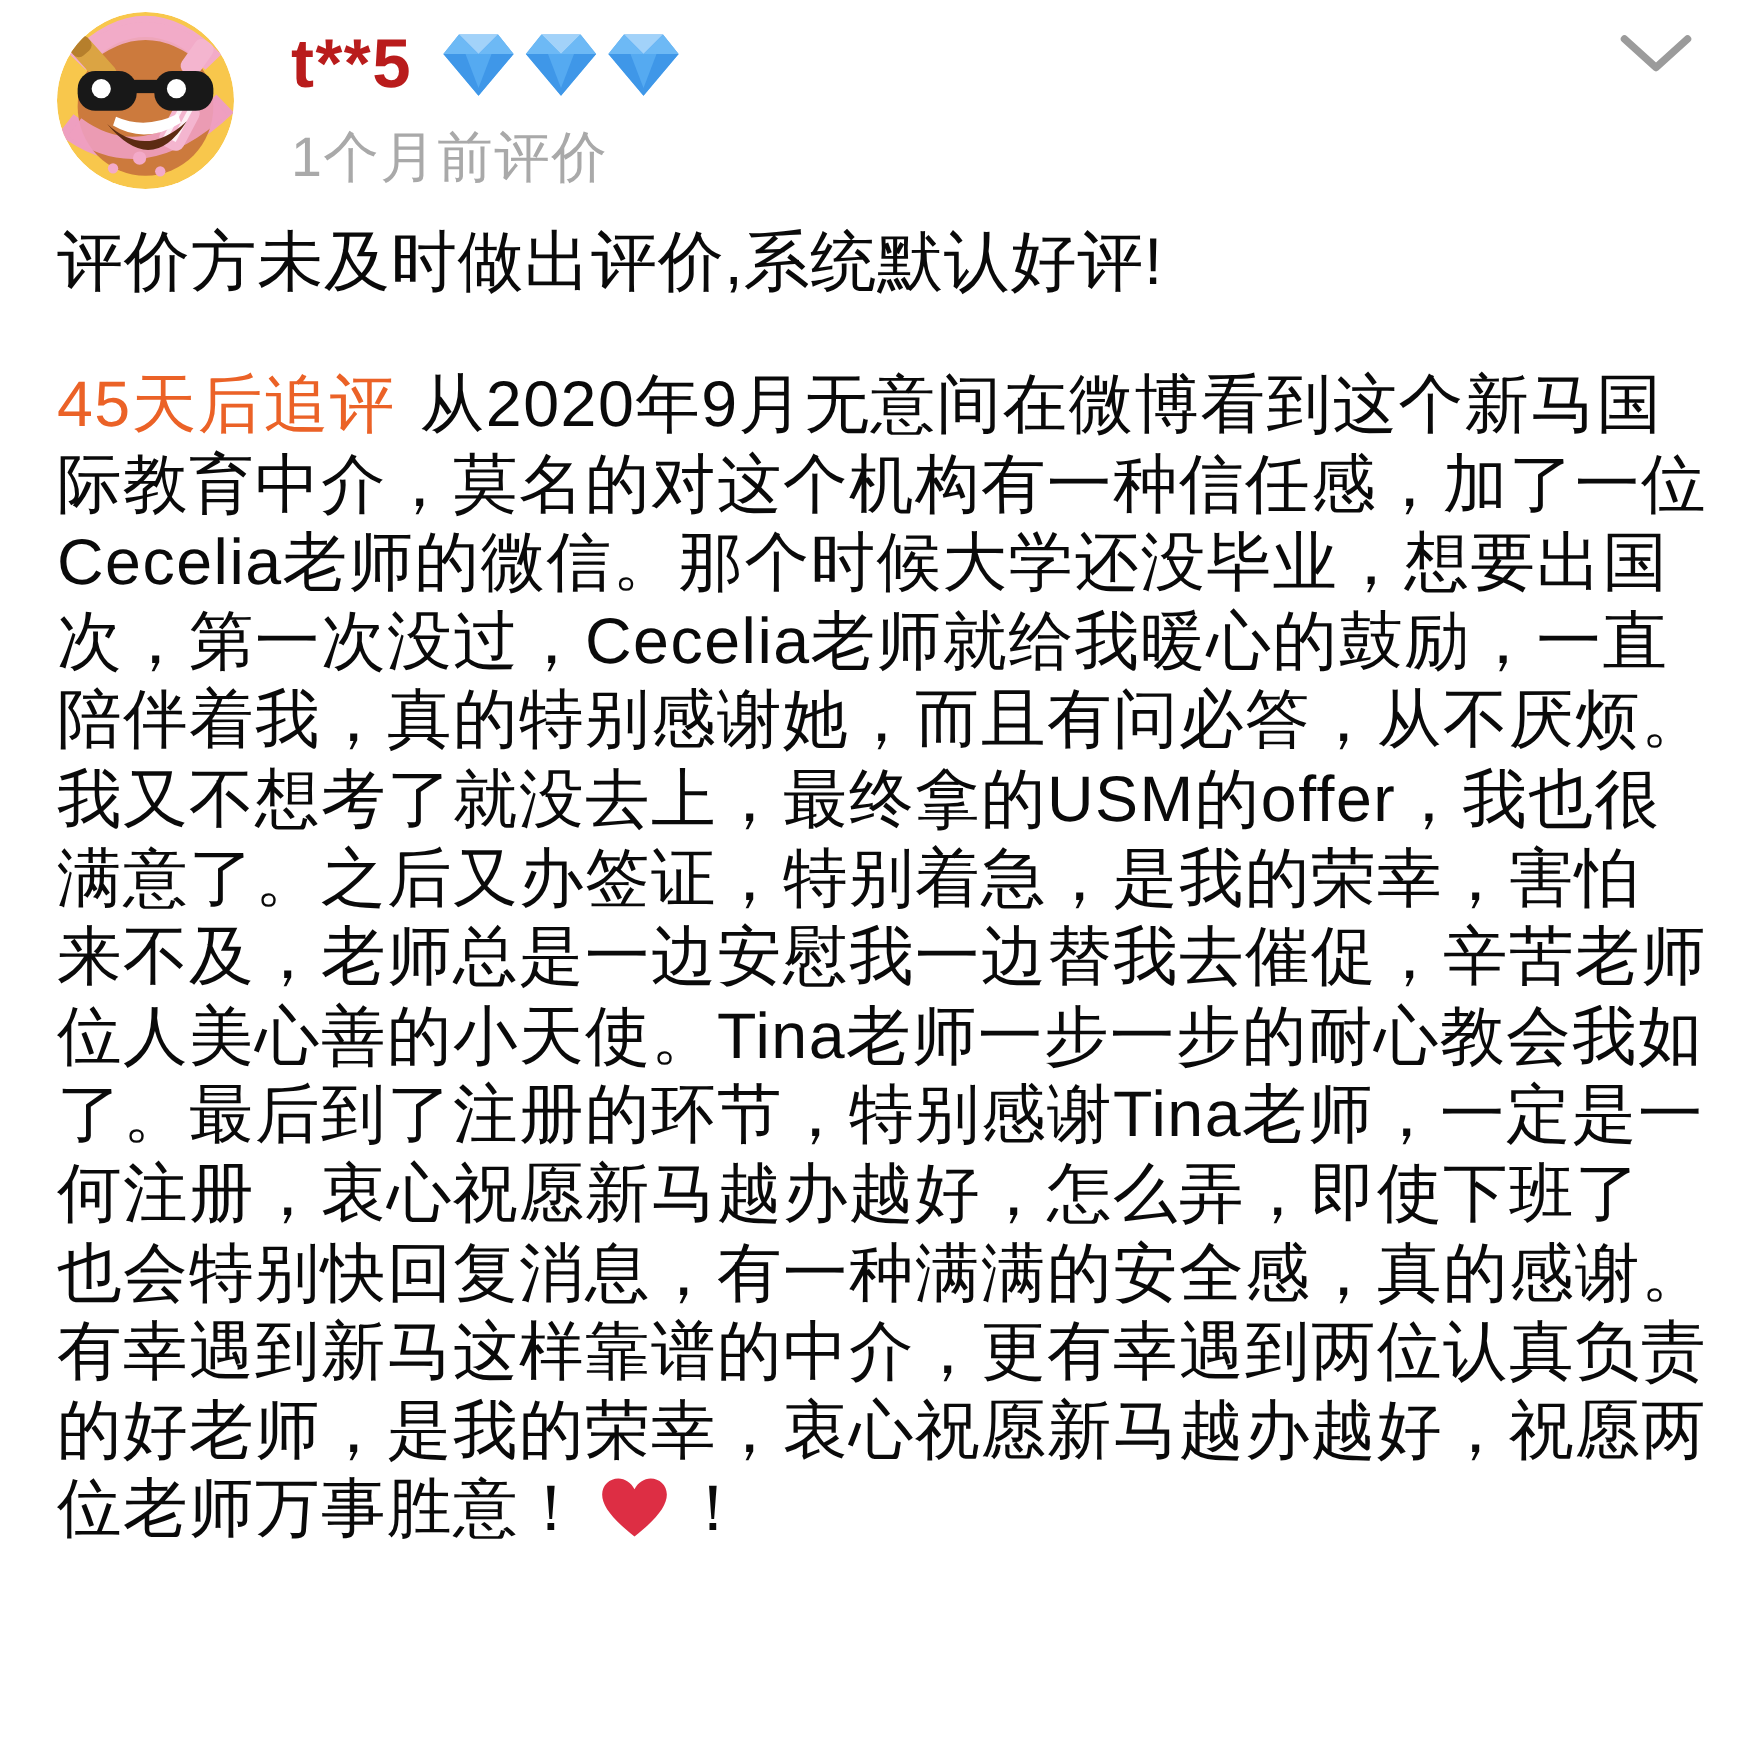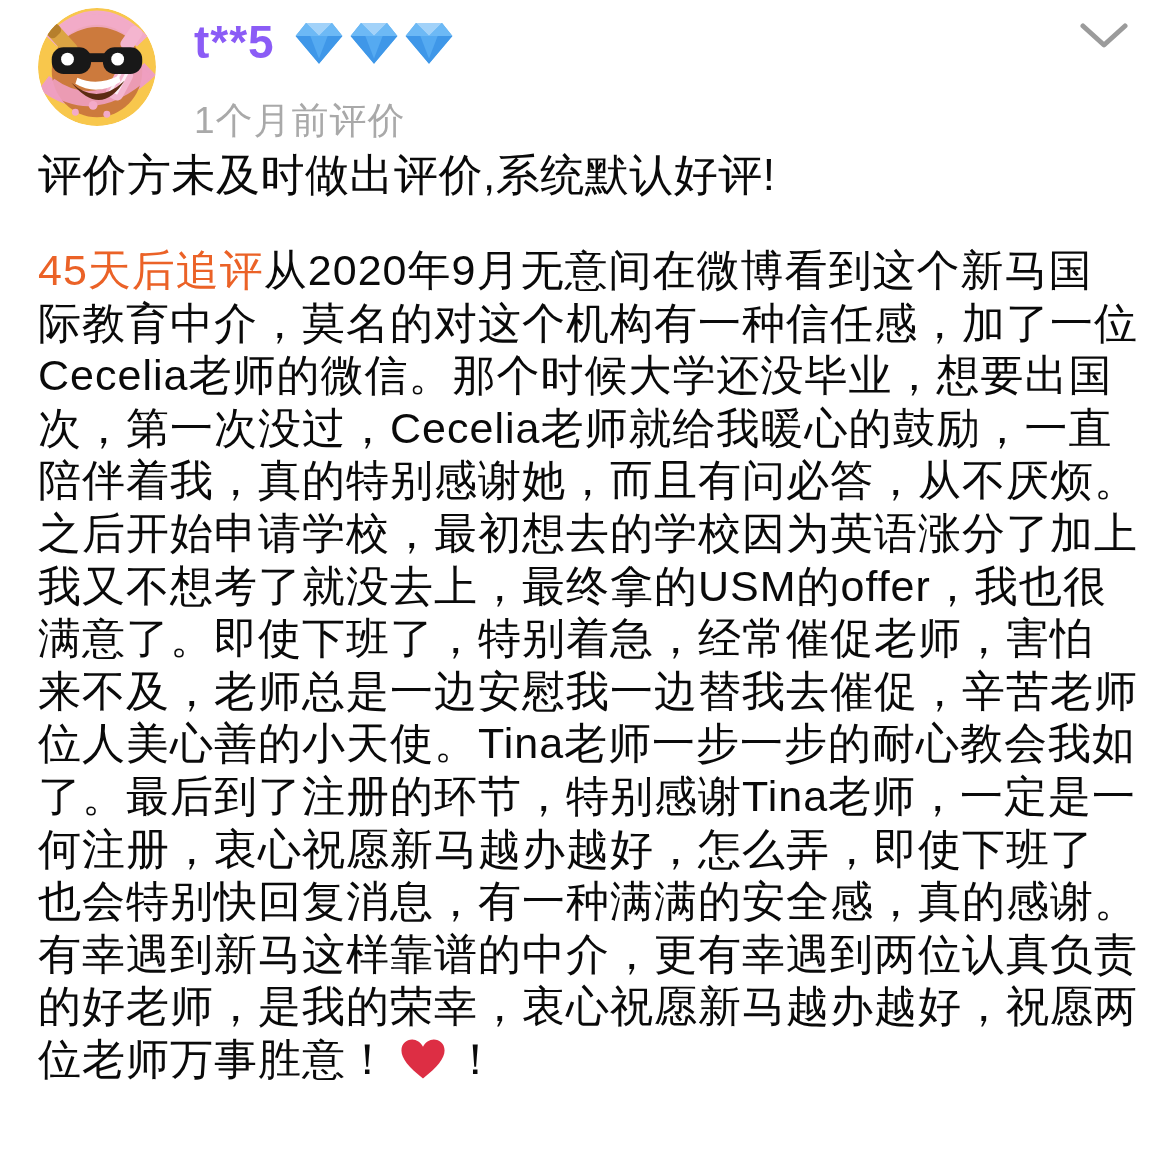--- a/index.html
+++ b/index.html
@@ -6,30 +6,30 @@
   body{
     width:1170px;height:1170px;background:#ffffff;overflow:hidden;
     font-family:"Liberation Sans", sans-serif;color:#0a0a0a;
   }
   .page{position:relative;padding:0 38px;}
   
   .header{position:relative;height:126px;padding-top:8px;}
   .avatar{position:absolute;left:0;top:8px;width:118px;height:118px;border-radius:50%;overflow:hidden;}
   .head-right{margin-left:156px;padding-top:10px;}
   .name-row{display:flex;align-items:center;}
-  .username{font-size:46px;font-weight:700;color:#8b5cf6;letter-spacing:1px;line-height:48px;}
+  .username{font-size:46px;font-weight:700;color:#b91c1c;letter-spacing:1px;line-height:48px;}
   .diamonds{display:flex;align-items:center;gap:3px;margin-left:18px;margin-top:2px;}
   .diamonds svg{width:52px;height:46px;display:block;}
-  .timestamp{font-size:37px;color:#a9a9a9;margin-top:30px;letter-spacing:1px;}
+  .timestamp{font-size:37px;color:#a9a9a9;margin-top:14px;letter-spacing:1px;}
   .chevron{position:absolute;right:4px;top:22px;width:48px;height:28px;cursor:pointer;}
   
   .default-comment{margin-top:14px;font-size:44px;font-weight:500;line-height:53px;letter-spacing:0.5px;white-space:nowrap;}
   .followup{margin-top:43px;}
   .rline{font-size:43px;font-weight:500;line-height:52.6px;letter-spacing:1px;white-space:nowrap;color:#0a0a0a;}
-  .badge{color:var(--accent,#eb6227);text-align:center;}
+  .badge{color:var(--accent,#eb6227);margin-right:16px;text-align:center;}
   .heart-icon{display:inline-block;width:46px;height:42px;vertical-align:-6px;margin:0 8px 0 10px;}
 </style>
 </head>
 <body>
 
 <div class="page">
 
   <div class="header">
     <div class="avatar">
       <svg viewBox="0 0 120 120" width="118" height="118">
@@ -95,23 +95,22 @@
   </div>
 
   <div class="default-comment">评价方未及时做出评价,系统默认好评!</div>
 
   <div class="followup">
       <div class="rline"><span class="badge">45天后追评</span><span>从2020年9月无意间在微博看到这个新马国</span></div>
       <div class="rline"><span>际教育中介，莫名的对这个机构有一种信任感，加了一位</span></div>
       <div class="rline"><span>Cecelia老师的微信。那个时候大学还没毕业，想要出国</span></div>
       <div class="rline"><span>次，第一次没过，Cecelia老师就给我暖心的鼓励，一直</span></div>
       <div class="rline"><span>陪伴着我，真的特别感谢她，而且有问必答，从不厌烦。</span></div>
-      <div class="rline"><span>之后开始申请学校，最初想去的学校因为英语涨分了加上</span></div>
       <div class="rline"><span>我又不想考了就没去上，最终拿的USM的offer，我也很</span></div>
-      <div class="rline"><span>满意了。即使下班了，特别着急，经常催促老师，害怕</span></div>
+      <div class="rline"><span>满意了。之后又办签证，特别着急，是我的荣幸，害怕</span></div>
       <div class="rline"><span>来不及，老师总是一边安慰我一边替我去催促，辛苦老师</span></div>
       <div class="rline"><span>位人美心善的小天使。Tina老师一步一步的耐心教会我如</span></div>
       <div class="rline"><span>了。最后到了注册的环节，特别感谢Tina老师，一定是一</span></div>
       <div class="rline"><span>何注册，衷心祝愿新马越办越好，怎么弄，即使下班了</span></div>
       <div class="rline"><span>也会特别快回复消息，有一种满满的安全感，真的感谢。</span></div>
       <div class="rline"><span>有幸遇到新马这样靠谱的中介，更有幸遇到两位认真负责</span></div>
       <div class="rline"><span>的好老师，是我的荣幸，衷心祝愿新马越办越好，祝愿两</span></div>
       <div class="rline"><span>位老师万事胜意！</span><svg class="heart-icon" viewBox="0 0 32 29">
           <path d="M16 28 C6 20 1 14 1 8.5 C1 4 4.5 1 8.5 1 C11.5 1 14.5 3 16 6 C17.5 3 20.5 1 23.5 1 C27.5 1 31 4 31 8.5 C31 14 26 20 16 28 Z" fill="#dd2e44"></path>
         </svg><span>！</span></div>

